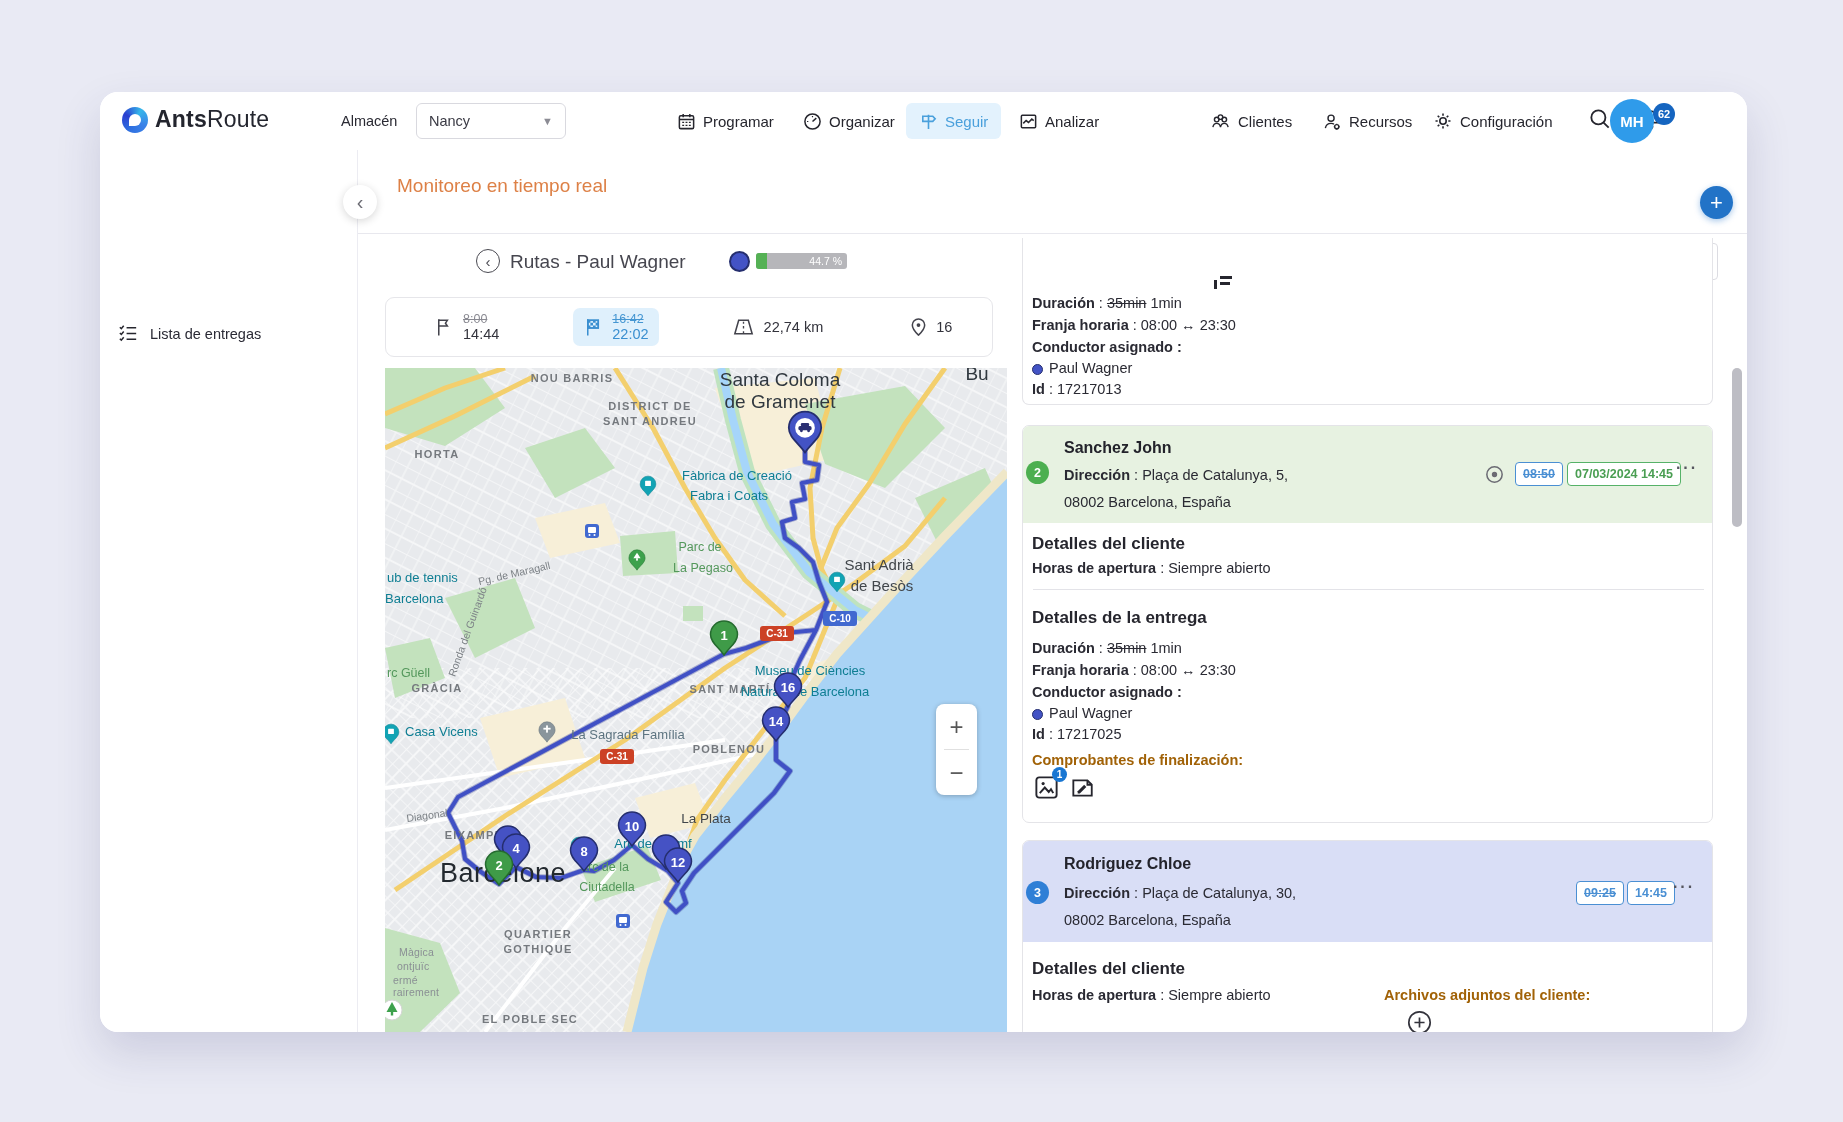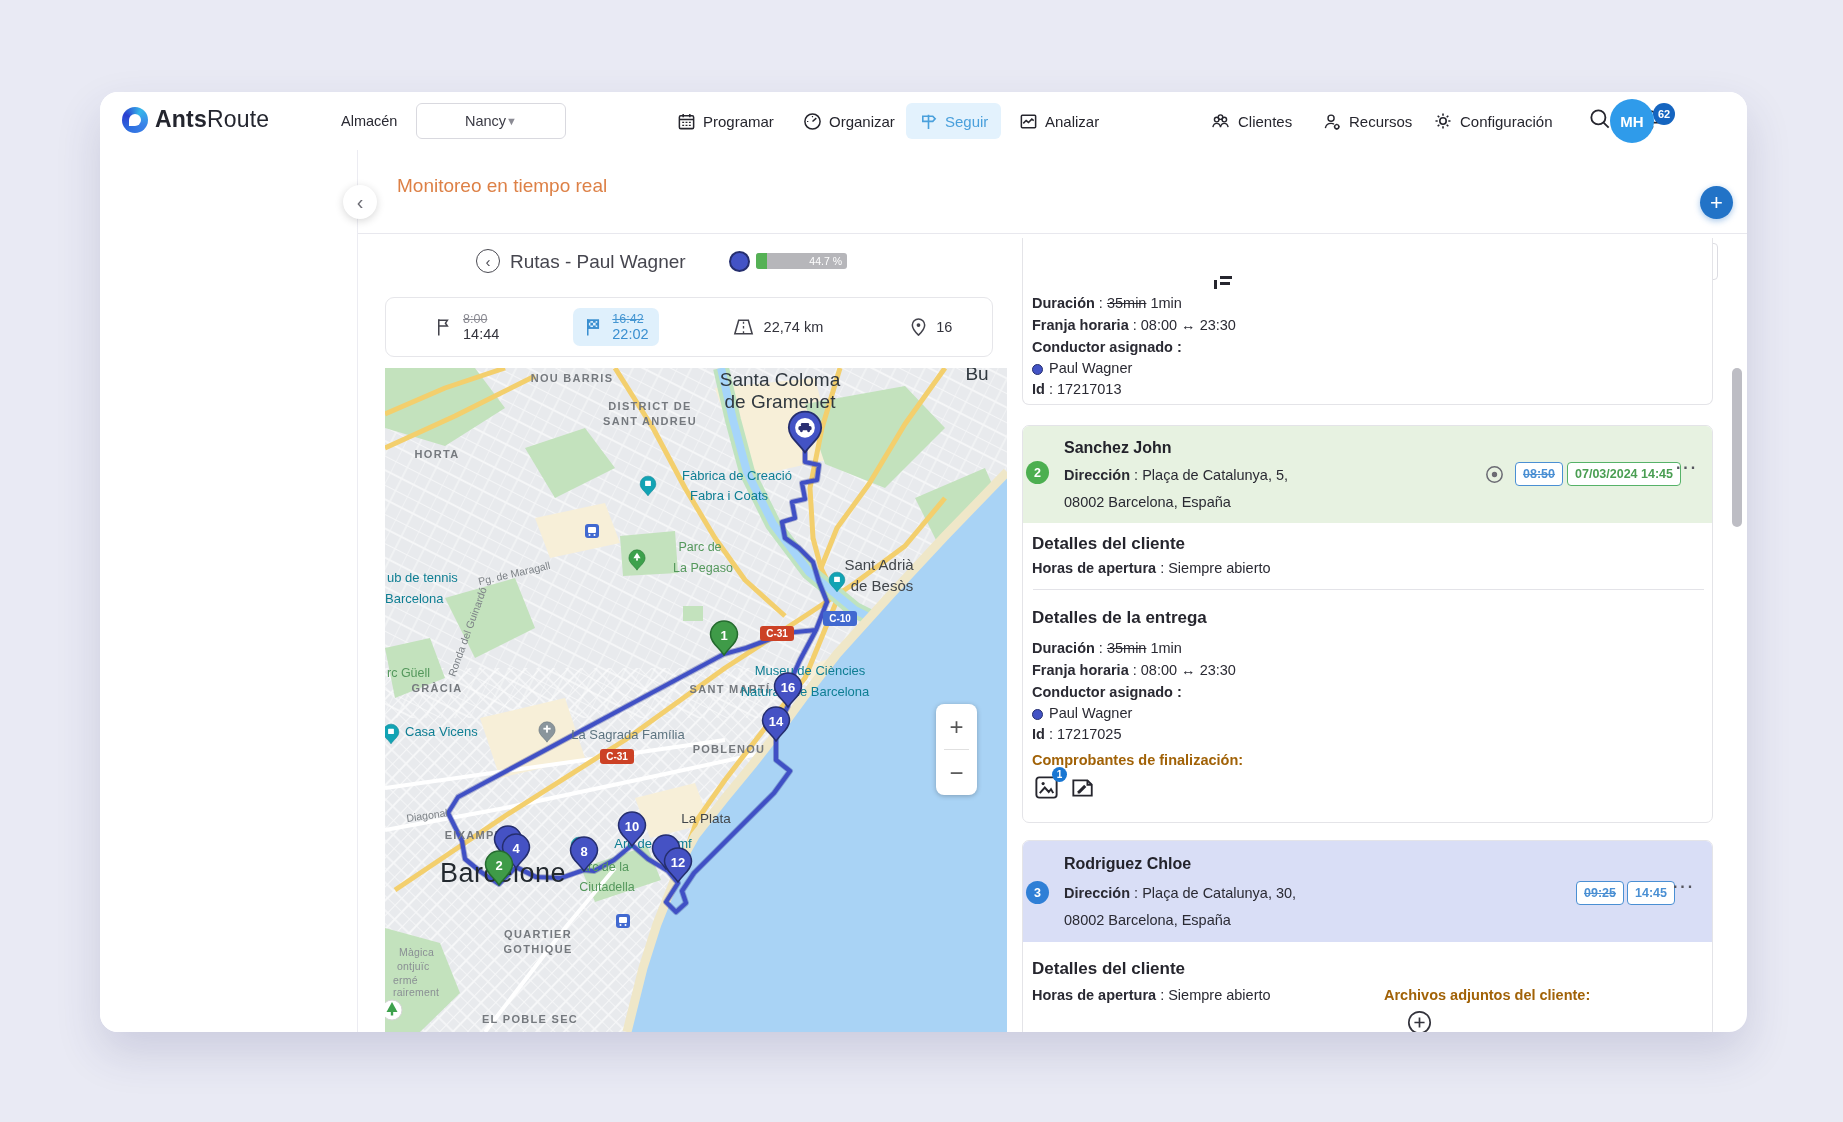--- a/index.html
+++ b/index.html
@@ -11,21 +11,21 @@
 
   
   .navbar { position:absolute; left:0; top:0; width:1647px; height:58px; background:#fff; }
   .brand { left:22px; top:14px; display:flex; align-items:center; gap:7px; }
   .brand-icon { width:26px; height:26px; border-radius:50%; background:conic-gradient(from 210deg,#2e6fe0,#2b3fd0,#35b6ea,#3b82e8,#2e6fe0); position:relative; }
   .brand-icon::after { content:""; position:absolute; left:7px; top:7px; width:12px; height:12px; border-radius:50% 50% 50% 0; background:#fff; }
   .brand-text { font-size:23px; color:#23252e; letter-spacing:.2px; }
   .brand-text b { font-weight:800; }
   .brand-text span.lt { font-weight:300; }
   .nav-label { font-size:14.5px; color:#2a2a33; }
-  .wh-select { left:316px; top:11px; width:150px; height:36px; border:1px solid #d9d9df; border-radius:6px; display:flex; align-items:center; justify-content:center; padding:0 12px; font-size:14.5px; color:#3a3a44; background:#fff; cursor:pointer; }
+  .wh-select { left:316px; top:11px; width:150px; height:36px; border:1px solid #d9d9df; border-radius:6px; display:flex; align-items:center; justify-content:space-between; padding:0 12px; font-size:14.5px; color:#3a3a44; background:#fff; cursor:pointer; }
   .wh-caret { color:#8b8b94; font-size:11px; }
   .nav-item { display:flex; align-items:center; gap:7px; font-size:15px; color:#26262e; cursor:pointer; height:36px; }
   .nav-item svg { flex:0 0 auto; }
   .nav-item.active { background:#e3f2fd; border-radius:6px; padding:0 13px; color:#4aa0dc; }
   .icon-btn { cursor:pointer; }
   .badge62 { left:1553px; top:11px; min-width:22px; height:22px; border-radius:11px; background:#1565c0; color:#fff; font-size:11px; font-weight:700; display:flex; align-items:center; justify-content:center; padding:0 4px; }
   .avatar { left:1510px; top:7px; width:44px; height:44px; border-radius:50%; background:#2f9bea; color:#fff; font-weight:700; font-size:15px; display:flex; align-items:center; justify-content:center; cursor:pointer; }
 
   
   .sidebar { position:absolute; left:0; top:58px; width:258px; height:882px; background:#fff; border-right:1px solid #ececf2; }
@@ -177,20 +177,27 @@
       <svg width="25" height="25" viewBox="0 0 24 24" fill="none" stroke="#26262e" stroke-width="1.7">
             <path d="M12 4c-3.2 0-5 2.3-5 5.2 0 3.4-1 4.6-2 5.8h14c-1-1.2-2-2.4-2-5.8C17 6.3 15.2 4 12 4z"></path>
             <path d="M10 18.5a2 2 0 0 0 4 0"></path>
           </svg>
     </div>
     <div class="a badge62">62</div>
     <div class="a avatar">MH</div>
   </div>
 
   <div class="sidebar">
+    <div class="side-item" style="top:165px;">
+      <svg width="23" height="23" viewBox="0 0 24 24" fill="none" stroke="#26262e" stroke-width="1.8">
+            <path d="M10 6h10M10 12h10M10 18h10"></path>
+            <path d="M3 5.5l1.5 1.5L7 4M3 11.5l1.5 1.5L7 10M3 17.5l1.5 1.5L7 16" stroke-width="1.6"></path>
+          </svg>
+      <span>Lista de entregas</span>
+    </div>
   </div>
 
   <div class="a circle-btn" style="left:243px; top:93px;">
         <span>‹</span>
       </div>
   <div class="a page-title" style="left:297px; top:83px;">Monitoreo en tiempo real</div>
   <div class="a fab">
         <span>+</span>
       </div>
   <div class="a hdr-divider"></div>

